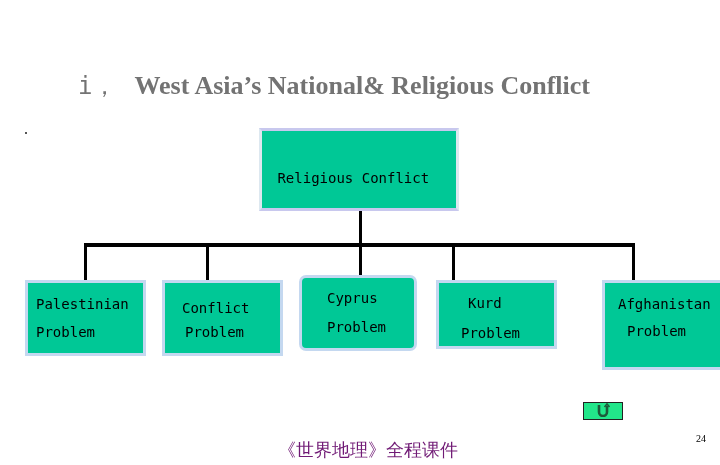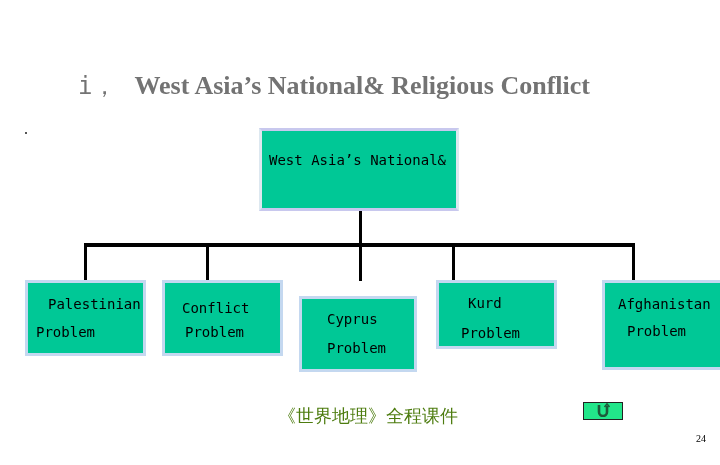--- a/index.html
+++ b/index.html
@@ -4,53 +4,53 @@
 <style>
   html, body { margin:0; padding:0; }
   body { width:720px; height:465px; background:#ffffff; position:relative; overflow:hidden; font-family:"DejaVu Sans Mono", monospace; }
   .title { position:absolute; left:78px; top:70px; font-family:"Liberation Serif", serif; font-weight:bold; font-size:26px; color:#737373; white-space:nowrap; }
   .title .num { font-family:"DejaVu Sans Mono", monospace; font-weight:normal; font-size:24px; margin-right:18px; }
   .dot { position:absolute; left:25px; top:132px; width:2px; height:2px; background:#555; }
   .box { position:absolute; background:#00c896; border:3px solid #c4d8f0; box-sizing:border-box; color:#000; font-size:14px; line-height:1; }
   .box .l { position:absolute; white-space:pre; }
   .root { left:259px; top:128px; width:200px; height:83px; border-color:#c8c8ee; border-left-color:#dde8f0; border-right-color:#dde8f0; }
   .line { position:absolute; background:#000; }
-  .footer { position:absolute; left:278px; top:404px; font-family:"DejaVu Sans", sans-serif; font-size:18px; color:#4d7c0f; }
+  .footer { position:absolute; left:278px; top:438px; font-family:"DejaVu Sans", sans-serif; font-size:18px; color:#701a75; }
   .page { position:absolute; left:696px; top:433px; font-family:"Liberation Serif", serif; font-size:10px; color:#000; }
   .return-btn { position:absolute; left:583px; top:402px; width:40px; height:18px; background:#22e68a; border:1px solid #222; box-sizing:border-box; display:flex; align-items:center; justify-content:center; cursor:pointer; }
 </style>
 </head>
 <body>
 
 <div class="title">
   <span class="num">i，</span><span>West Asia’s National&amp; Religious Conflict</span>
 </div>
 <div class="dot"></div>
 
 <div class="box root">
-  <span class="l" style="left:7px;top:22px;">West Asia’s National&amp;</span>
+  <span class="l" style="left:7px;top:40px;"> Religious Conflict</span>
 </div>
 
 <div class="line" style="left:359px;top:211px;width:3px;height:34px;"></div>
 <div class="line" style="left:84px;top:243px;width:551px;height:4px;"></div>
 <div class="line" style="left:84px;top:245px;width:3px;height:36px;"></div>
 <div class="line" style="left:206px;top:245px;width:3px;height:36px;"></div>
 <div class="line" style="left:359px;top:245px;width:3px;height:36px;"></div>
 <div class="line" style="left:452px;top:245px;width:3px;height:36px;"></div>
 <div class="line" style="left:632px;top:245px;width:3px;height:36px;"></div>
 
 <div class="box" style="left:25px;top:280px;width:121px;height:76px;">
-  <span class="l" style="left:8px;top:14px;margin-left:12px;">Palestinian</span>
+  <span class="l" style="left:8px;top:14px;">Palestinian</span>
   <span class="l" style="left:8px;top:42px;">Problem</span>
 </div>
 <div class="box" style="left:162px;top:280px;width:121px;height:76px;">
   <span class="l" style="left:17px;top:18px;">Conflict</span>
   <span class="l" style="left:20px;top:42px;">Problem</span>
 </div>
-<div class="box" style="left:299px;top:296px;width:118px;height:76px;">
+<div class="box" style="left:299px;top:275px;width:118px;height:76px;border-radius:7px;">
   <span class="l" style="left:25px;top:13px;">Cyprus</span>
   <span class="l" style="left:25px;top:42px;">Problem</span>
 </div>
 <div class="box" style="left:436px;top:280px;width:121px;height:69px;">
   <span class="l" style="left:29px;top:13px;">Kurd</span>
   <span class="l" style="left:22px;top:43px;">Problem</span>
 </div>
 <div class="box" style="left:602px;top:280px;width:121px;height:90px;">
   <span class="l" style="left:13px;top:14px;">Afghanistan</span>
   <span class="l" style="left:22px;top:41px;">Problem</span>

